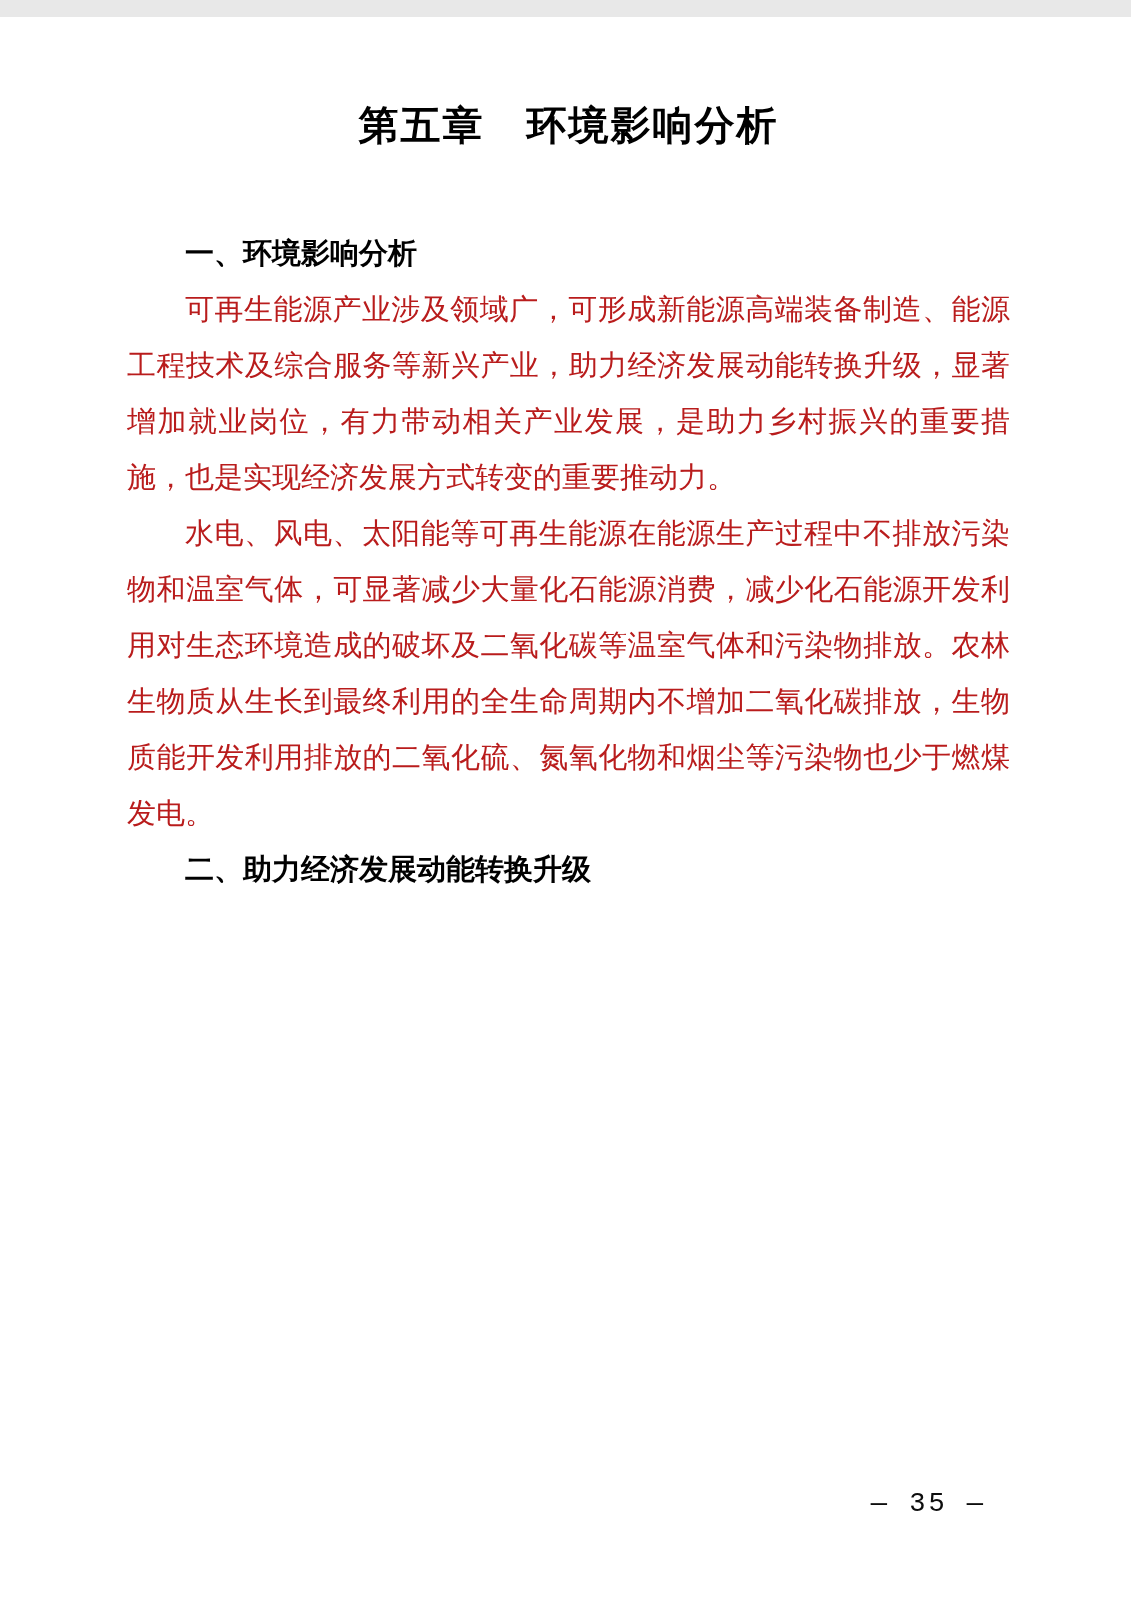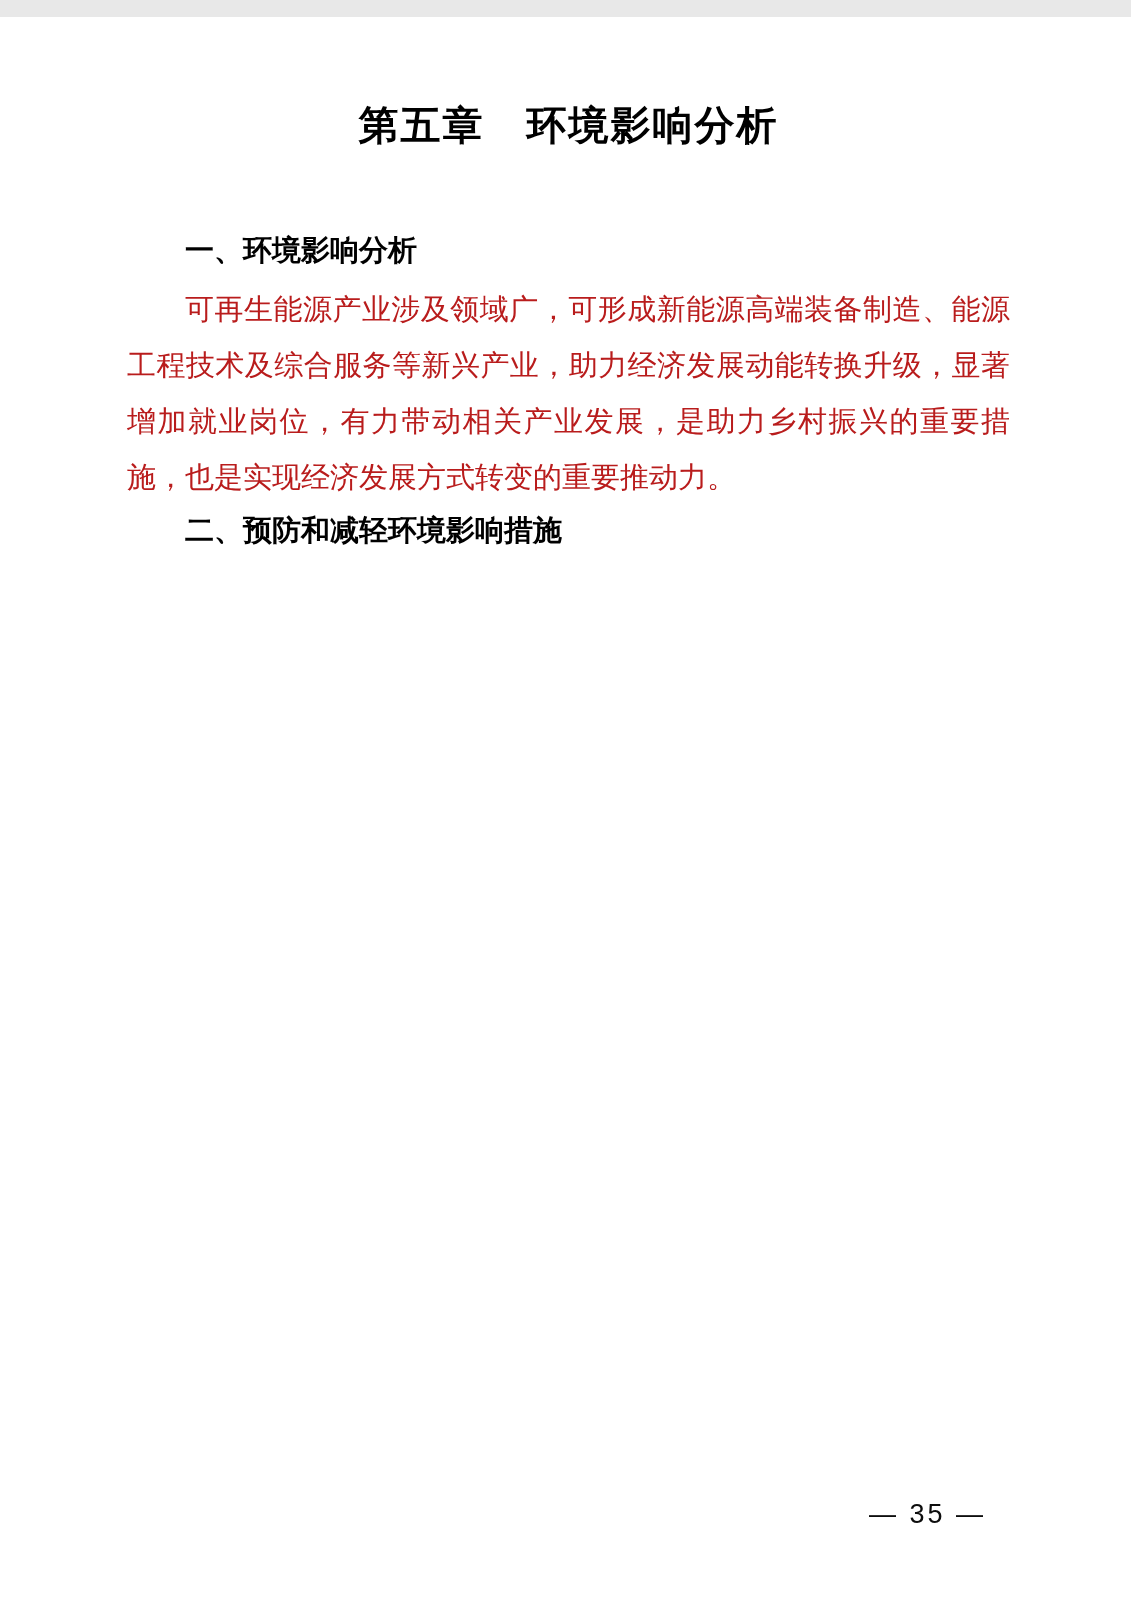--- a/index.html
+++ b/index.html
@@ -30,58 +30,59 @@
   }
   .doc-body {
     margin-top: 70px;
     font-family: "Liberation Serif", "DejaVu Serif", serif;
     font-size: 29px;
     line-height: 56px;
     text-align: justify;
   }
   .section-heading {
     margin: 0;
-    font-family: Liberation Mono, monospace;
+    font-family: Liberation Serif, serif;
     font-weight: bold;
     font-size: 29px;
     line-height: 56px;
     text-indent: 2em;
     color: #000000;
   }
   .para {
     margin: 0;
     text-indent: 2em;
     color: #b91c1c;
   }
   .page-number {
     position: absolute;
     right: 145px;
-    bottom: 88px;
-    font-family: Liberation Sans, sans-serif;
+    bottom: 98px;
+    font-family: Liberation Mono, monospace;
     font-size: 27px;
     line-height: 30px;
     color: #0d0d0d;
     letter-spacing: 3px;
   }
 </style>
 </head>
 <body>
 
 <div class="page">
 
   <h1 class="doc-title">第五章　环境影响分析</h1>
 
   <div class="doc-body">
 
     <h2 class="section-heading">一、环境影响分析</h2>
 
     <p class="para">可再生能源产业涉及领域广，可形成新能源高端装备制造、能源工程技术及综合服务等新兴产业，助力经济发展动能转换升级，显著增加就业岗位，有力带动相关产业发展，是助力乡村振兴的重要措施，也是实现经济发展方式转变的重要推动力。</p>
 
+    <p class="para">水电、风电、太阳能等可再生能源在能源生产过程中不排放污染物和温室气体，可显著减少大量化石能源消费，减少化石能源开发利用对生态环境造成的破坏及二氧化碳等温室气体和污染物排放。农林生物质从生长到最终利用的全生命周期内不增加二氧化碳排放，生物质能开发利用排放的二氧化硫、氮氧化物和烟尘等污染物也少于燃煤发电。</p>
 
-    <h2 class="section-heading">二、预防和减轻环境影响措施</h2>
+    <h2 class="section-heading">二、助力经济发展动能转换升级</h2>
 
 
 
   </div>
 
   <div class="page-number">— 35 —</div>
 
 </div>
 
 </body></html>

